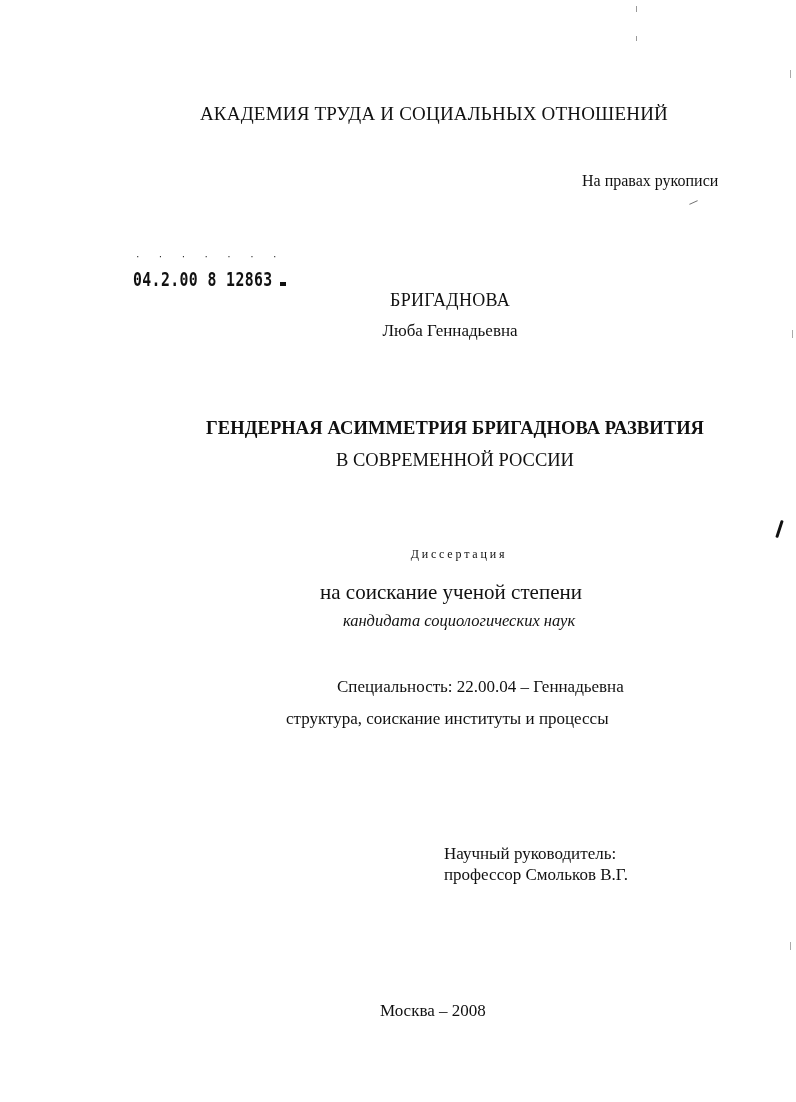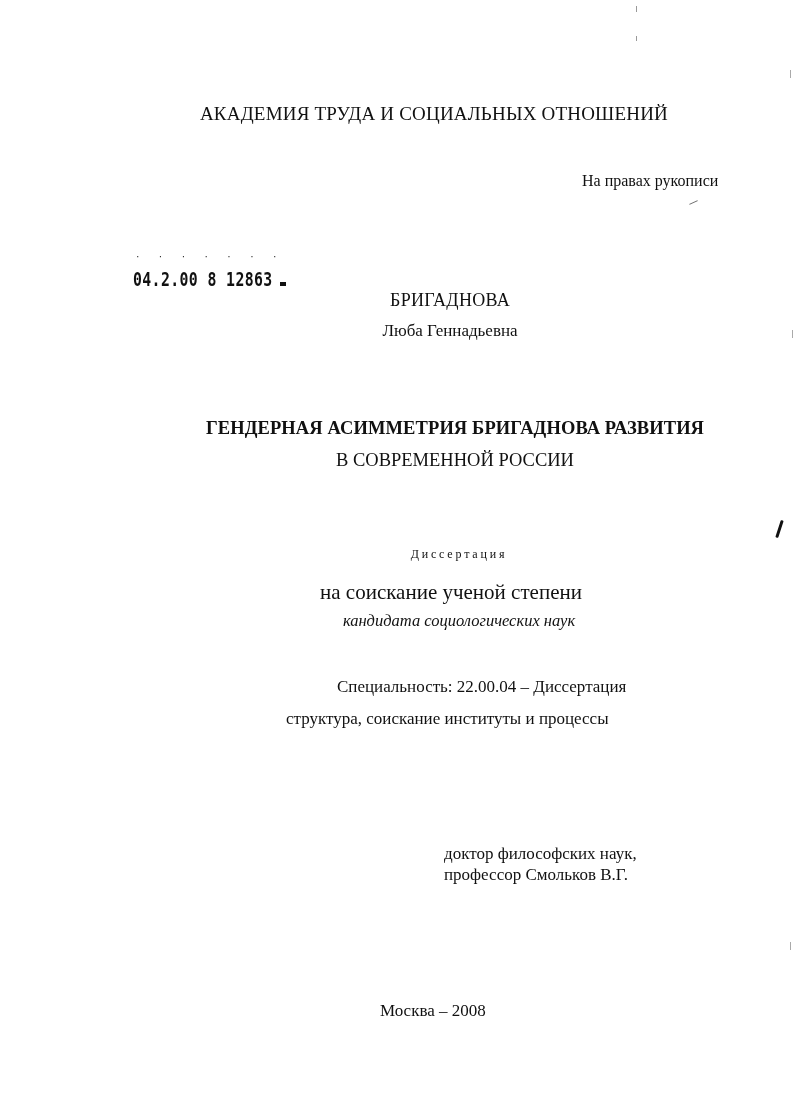--- a/index.html
+++ b/index.html
@@ -65,25 +65,25 @@
   <div class="abs surname">БРИГАДНОВА</div>
   <div class="abs given-name">Люба Геннадьевна</div>
 
   <div class="abs title-line1">ГЕНДЕРНАЯ АСИММЕТРИЯ БРИГАДНОВА РАЗВИТИЯ</div>
   <div class="abs title-line2">В СОВРЕМЕННОЙ РОССИИ</div>
 
   <div class="abs diss-type">Диссертация</div>
   <div class="abs degree-line1">на соискание ученой степени</div>
   <div class="abs degree-line2">кандидата социологических наук</div>
 
-  <div class="abs specialty-line1">Специальность: 22.00.04 – Диссертация</div>
+  <div class="abs specialty-line1">Специальность: 22.00.04 – Геннадьевна</div>
   <div class="abs specialty-line2">структура, соискание институты и процессы</div>
 
   <div class="abs supervisor">
-    <div>доктор философских наук,</div>
+    <div>Научный руководитель:</div>
     <div>профессор Смольков В.Г.</div>
   </div>
 
   <div class="abs city-year">Москва – 2008</div>
 
   <div class="mark" style="left:689px;top:202px;width:9px;height:1px;transform:rotate(-25deg);background:#666;"></div>
   <div class="mark" style="left:778px;top:520px;width:3px;height:18px;transform:rotate(18deg);background:#111;border-radius:1px;"></div>
   <div class="mark" style="left:636px;top:6px;width:1px;height:6px;background:#999;"></div>
   <div class="mark" style="left:636px;top:36px;width:1px;height:5px;background:#999;"></div>
   <div class="mark" style="left:790px;top:70px;width:1px;height:8px;background:#aaa;"></div>

